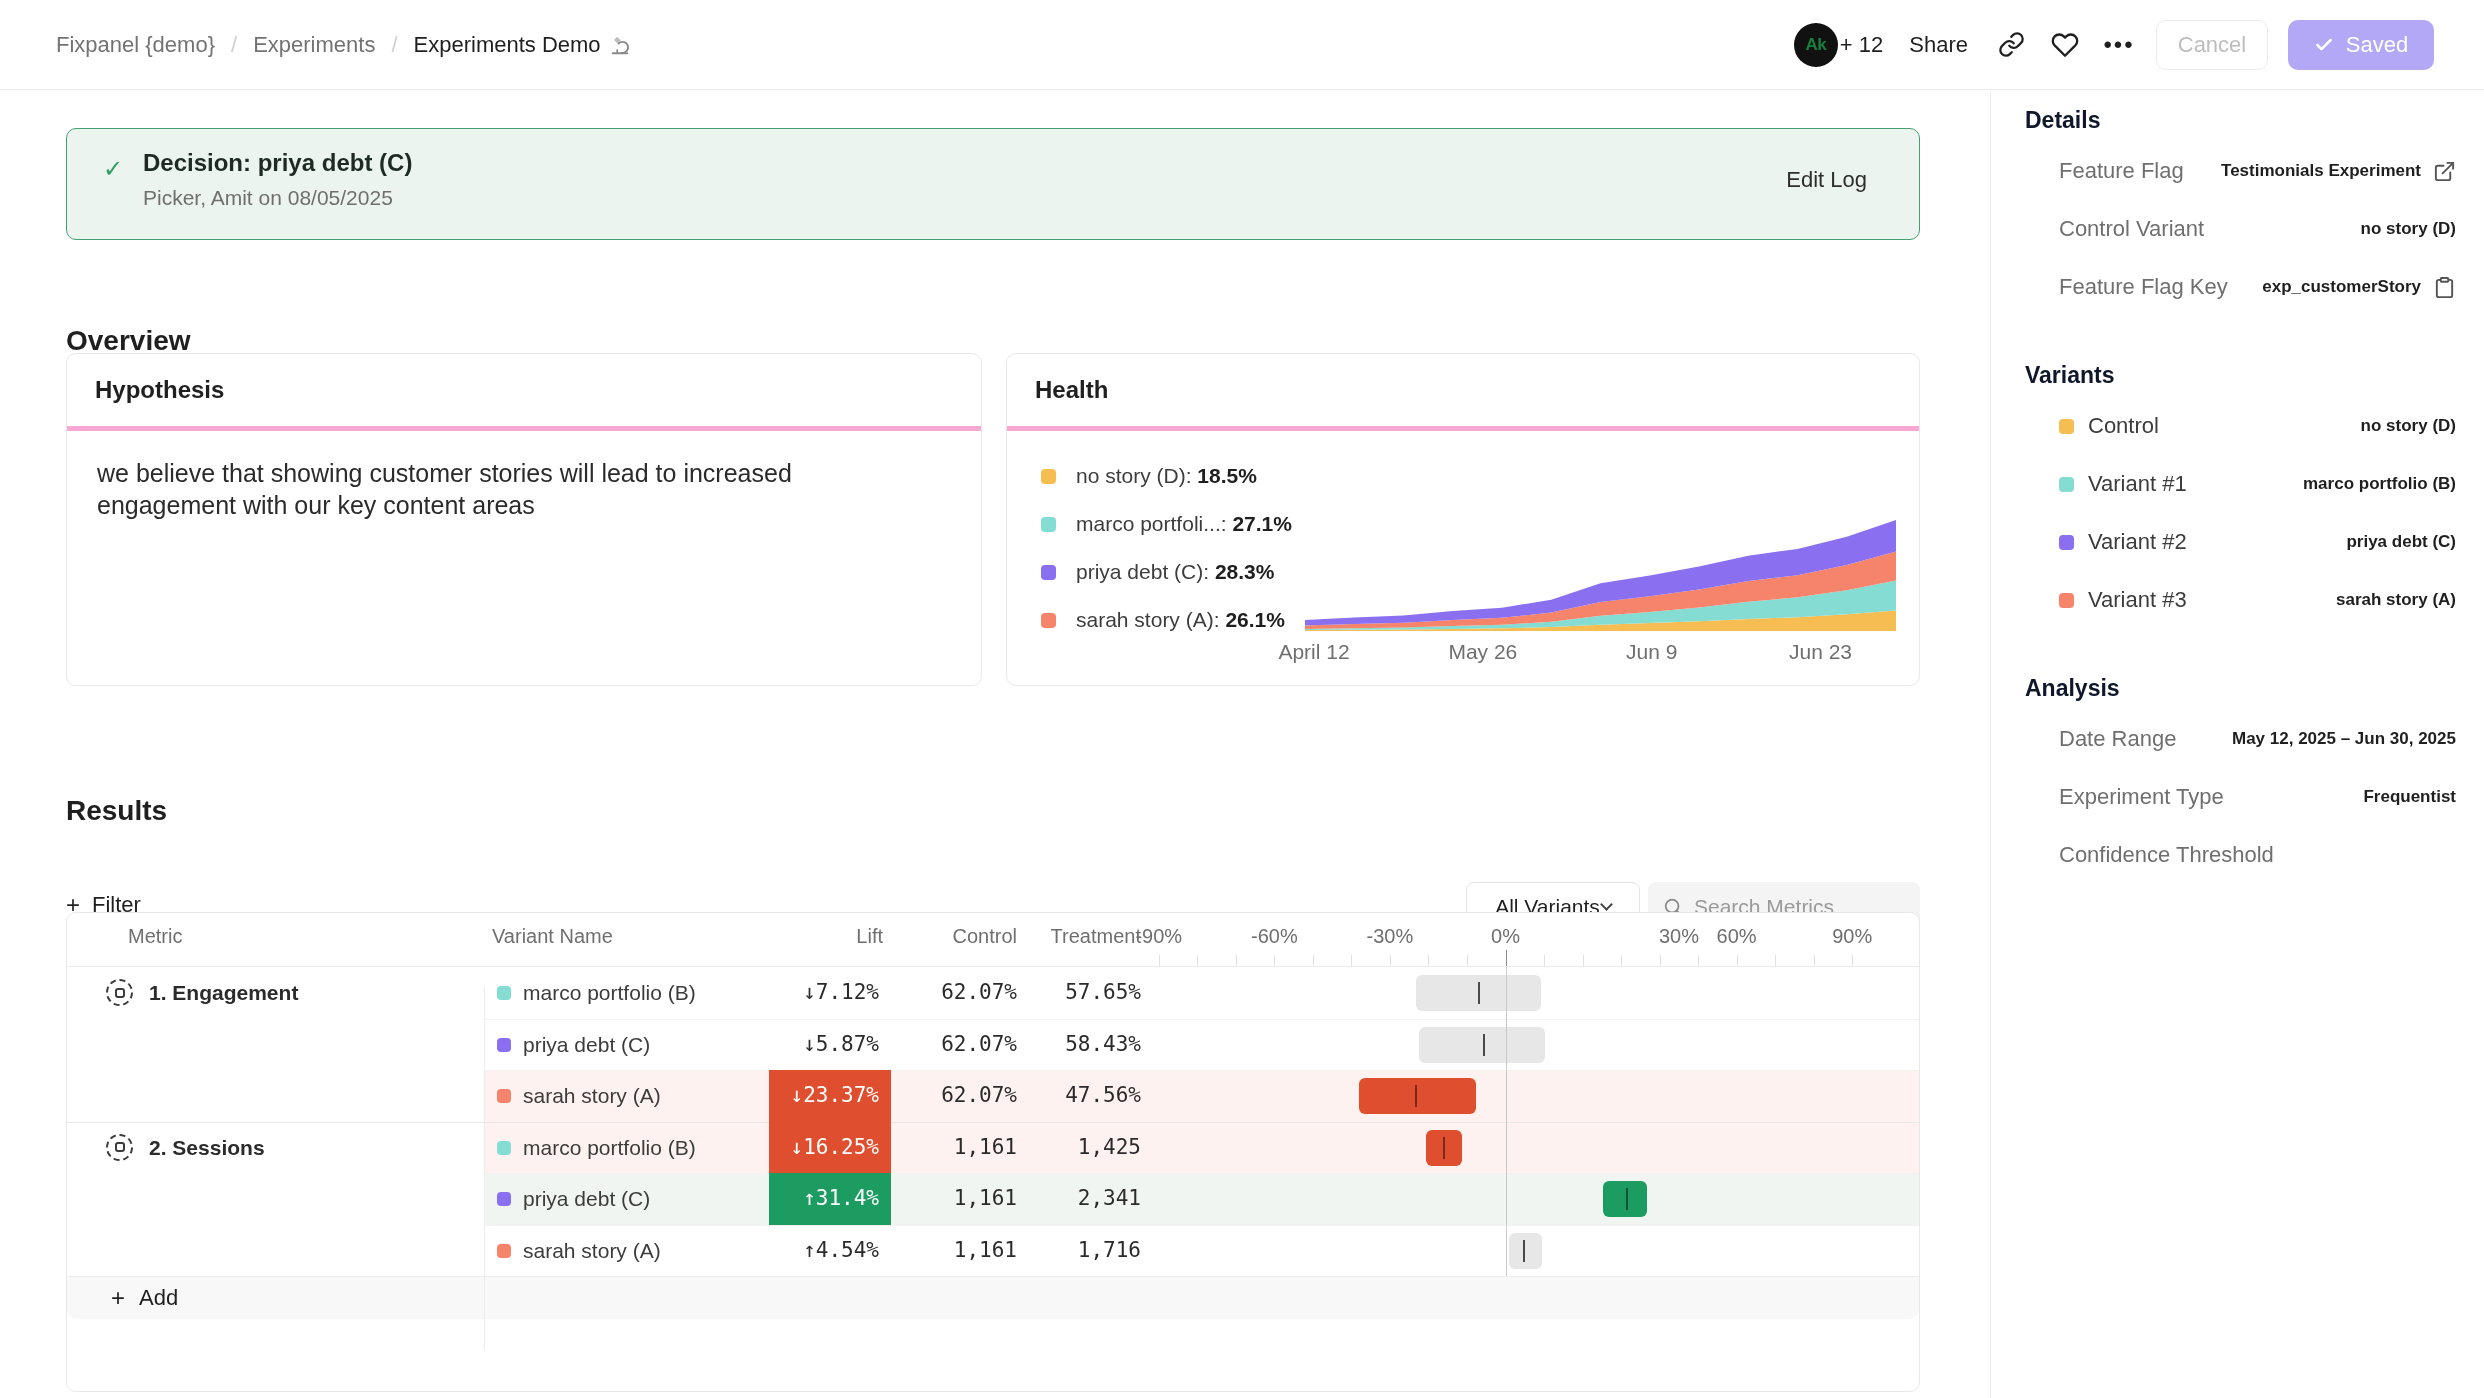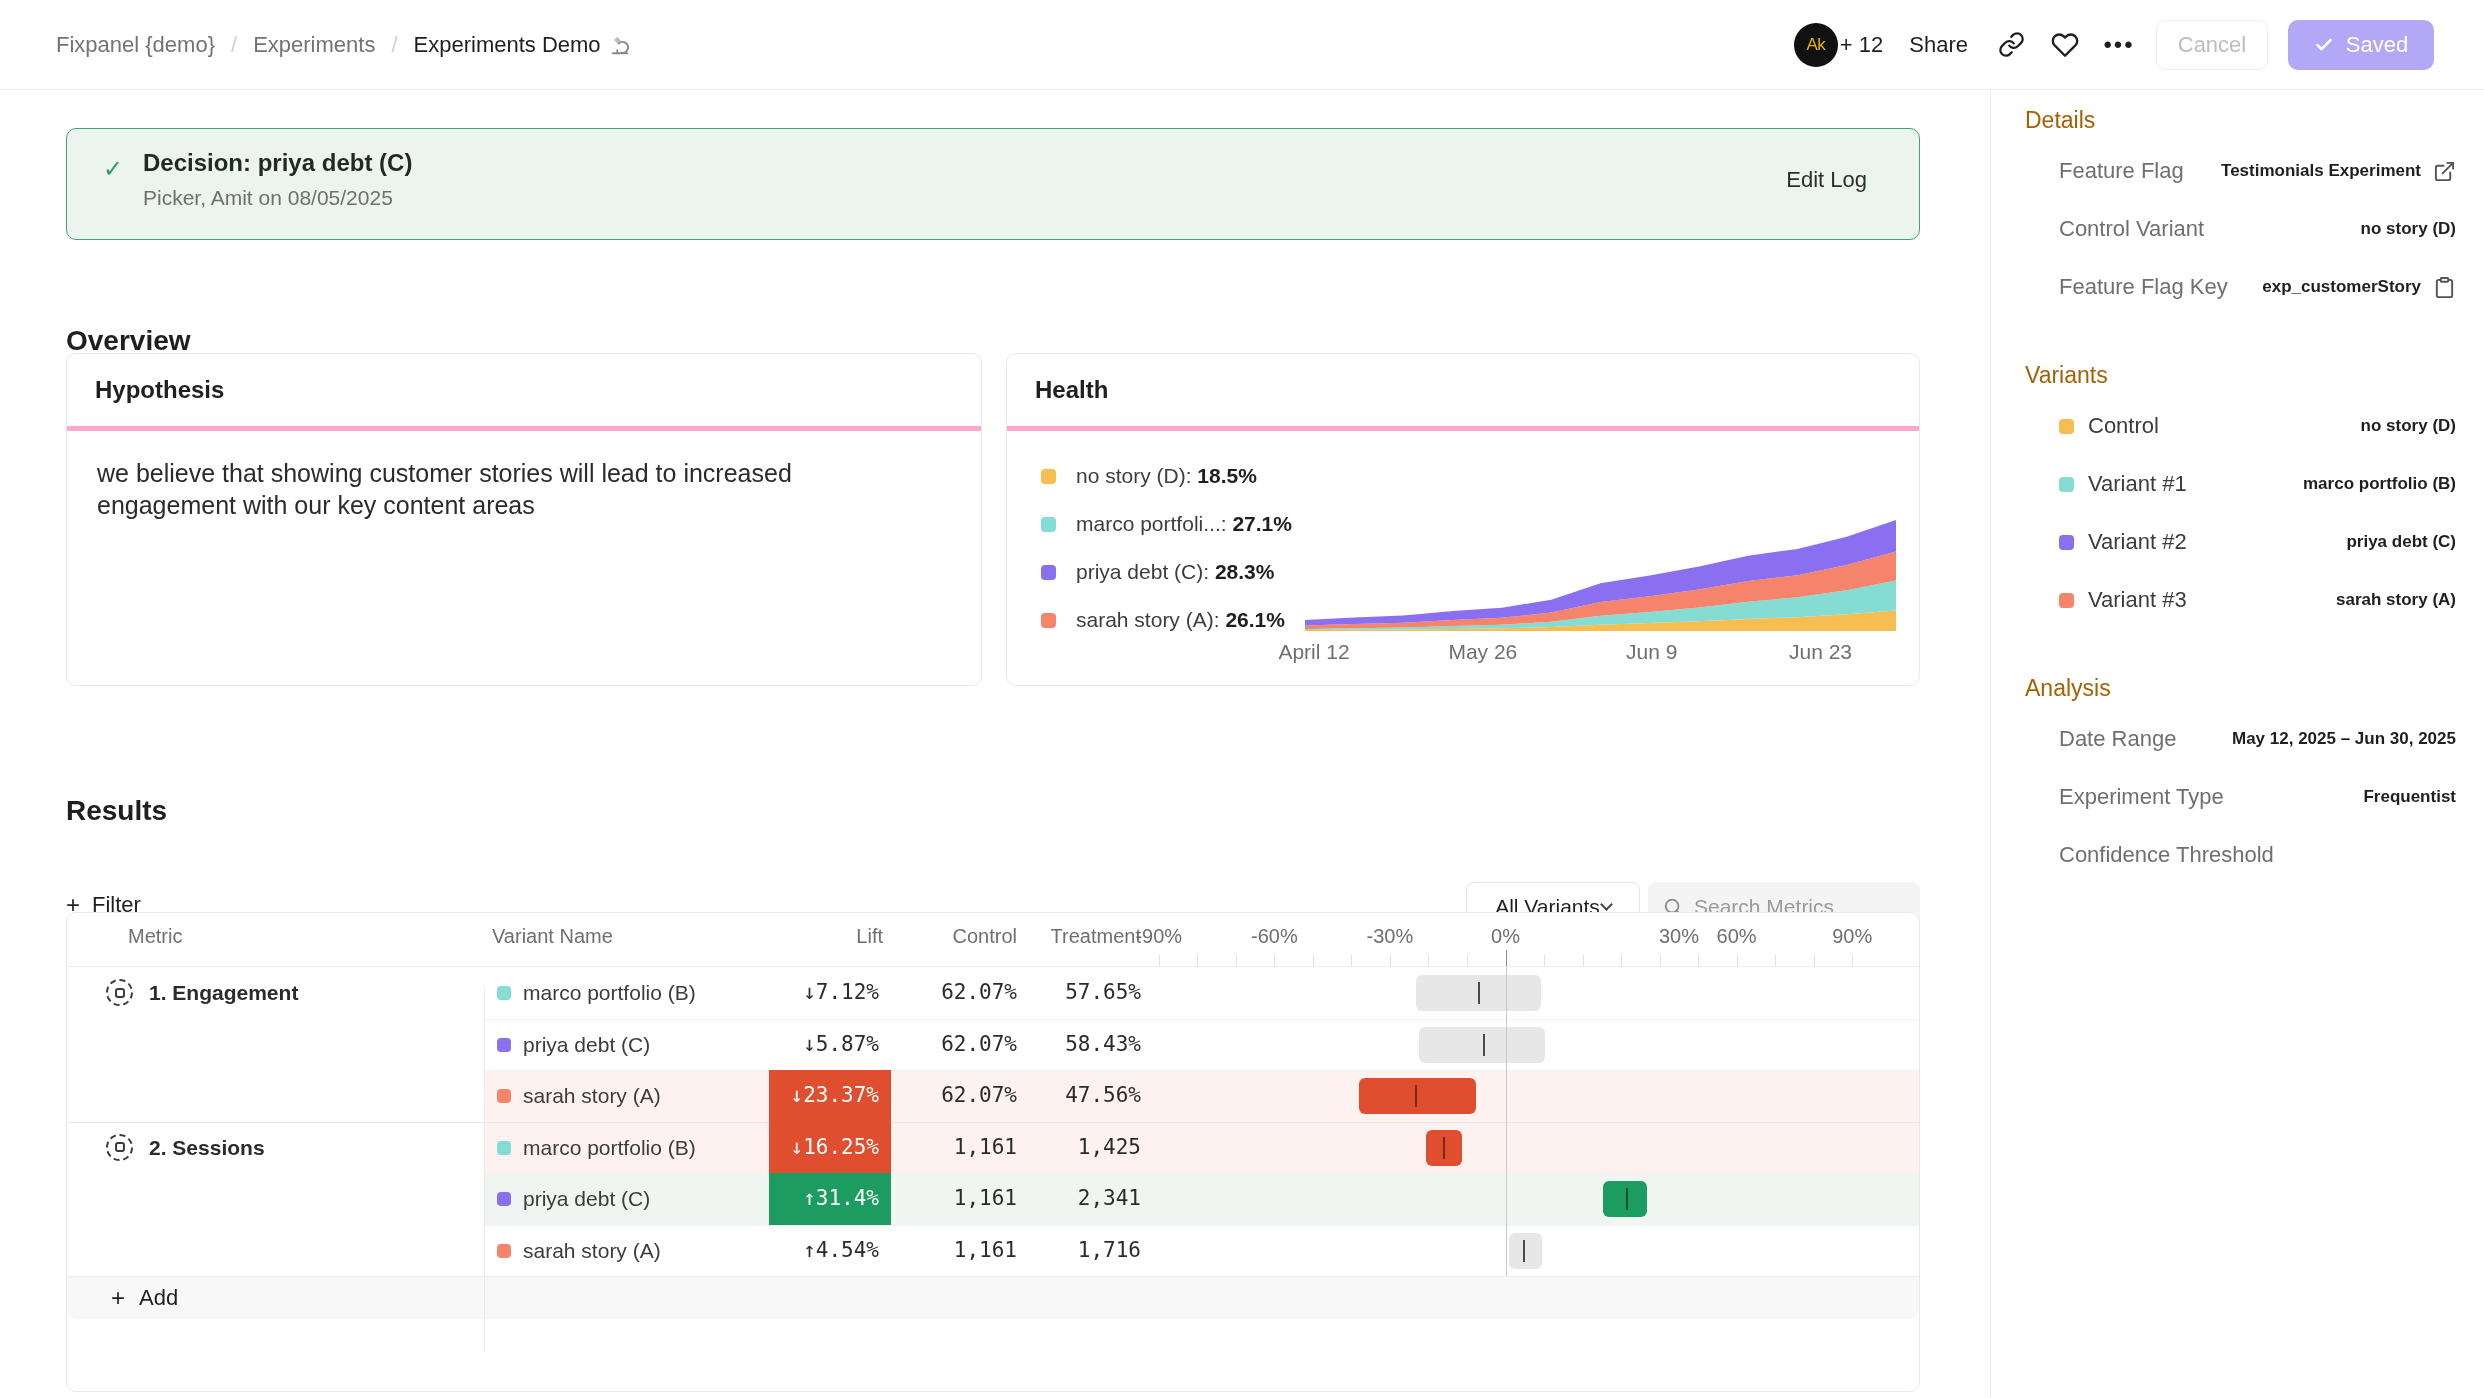--- a/index.html
+++ b/index.html
@@ -6,21 +6,21 @@
   html,body { width:2484px; height:1398px; background:#fff; font-family:"Liberation Sans", sans-serif; color:#1f1f1f; overflow:hidden; }
   .mono { font-family:"DejaVu Sans Mono", monospace; }
 
   
   .topbar { position:absolute; top:0; left:0; width:2484px; height:90px; border-bottom:1px solid #ededed; display:flex; align-items:center; padding:0 50px 0 56px; }
   .crumbs { display:flex; align-items:center; gap:16px; font-size:22px; }
   .crumb { color:#737373; cursor:pointer; }
   .crumb.current { color:#1f1f1f; font-weight:500; display:flex; align-items:center; gap:8px; }
   .crumb-sep { color:#cfcfcf; }
   .topbar-right { margin-left:auto; display:flex; align-items:center; gap:20px; }
-  .avatar { width:44px; height:44px; border-radius:50%; background:#111; color:#eab308; font-size:17px; font-weight:400; display:flex; align-items:center; justify-content:center; letter-spacing:-.5px; }
+  .avatar { width:44px; height:44px; border-radius:50%; background:#111; color:#15803d; font-size:17px; font-weight:700; display:flex; align-items:center; justify-content:center; letter-spacing:-.5px; }
   .avatar-count { font-size:22px; color:#1f1f1f; margin-left:-8px; }
   .share { font-size:22px; font-weight:500; margin:0 6px; cursor:pointer; }
   .icon-btn { width:34px; height:34px; display:flex; align-items:center; justify-content:center; cursor:pointer; color:#1f1f1f; }
   .dots { font-size:24px; letter-spacing:2px; color:#1f1f1f; }
   .btn { height:50px; border-radius:10px; display:flex; align-items:center; justify-content:center; font-size:22px; cursor:pointer; }
   .btn-cancel { width:112px; background:#fff; border:1px solid #ececec; color:#bdbdbd; }
   .btn-saved { width:146px; border:none; color:#fff; font-weight:500; gap:12px; }
 
   
   .main { position:absolute; top:91px; left:0; width:1990px; height:1307px; }
@@ -83,21 +83,21 @@
   .trt-cell { left:960px; width:124px; padding-right:10px; }
   .ci-bar { position:absolute; top:8px; height:36px; border-radius:6px; }
   .ci-line { position:absolute; top:15px; width:2px; height:22px; }
   .zero-line { position:absolute; width:1px; background:#c9c9c9; top:0; height:309px; }
   .ruler-tick { position:absolute; bottom:0; width:1px; }
   .pm-add { height:43px; background:#f8f8f8; display:flex; align-items:center; gap:14px; padding-left:44px; font-size:22px; font-weight:500; color:#1f1f1f; border-top:1px solid #ececec; cursor:pointer; border-radius:0 0 10px 10px; }
   .row-tint { position:absolute; left:417px; right:0; top:0; bottom:0; }
 
   
   .sb-section { margin-bottom:46px; }
-  .sb-title { font-size:23px; font-weight:400; color:#a16207; margin-bottom:8px; }
+  .sb-title { font-size:23px; font-weight:700; color:#0f172a; margin-bottom:8px; }
   .sb-row { height:58px; display:flex; align-items:center; justify-content:space-between; padding-left:34px; }
   .sb-label { font-size:22px; color:#6f6f6f; white-space:nowrap; }
   .sb-value { font-size:17px; font-weight:600; color:#1f1f1f; display:flex; align-items:center; gap:12px; white-space:nowrap; }
   .sb-left { display:flex; align-items:center; gap:14px; font-size:22px; color:#3c3c3c; }
   .sb-swatch { width:15px; height:15px; border-radius:4px; }
   .sb-icon { color:#555; display:flex; cursor:pointer; }
 </style>
 </head>
 <body>
 

